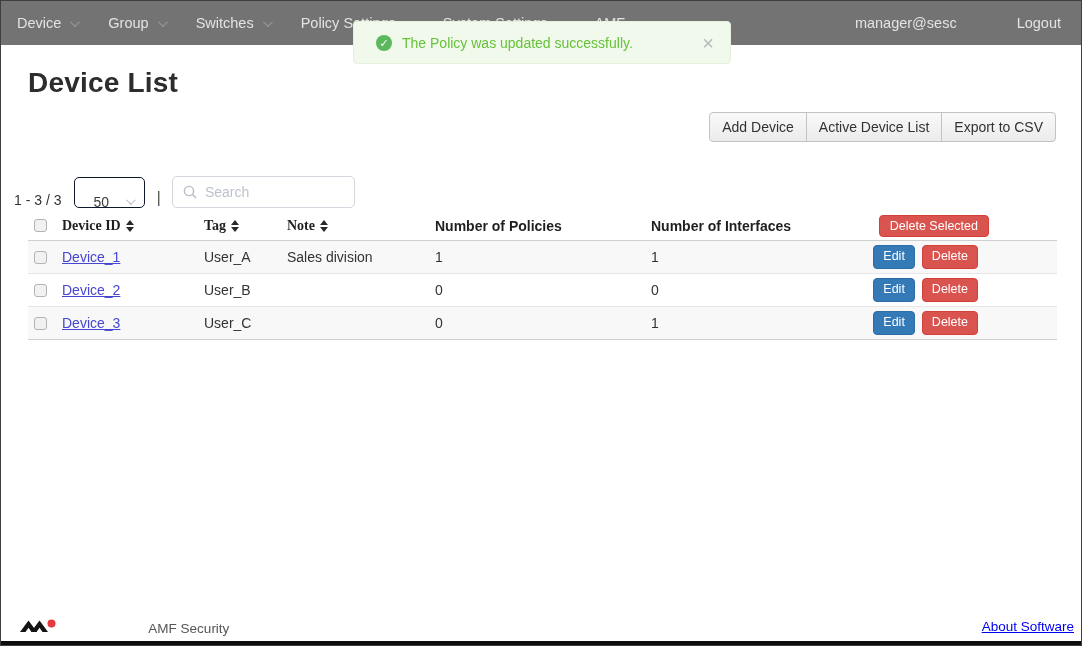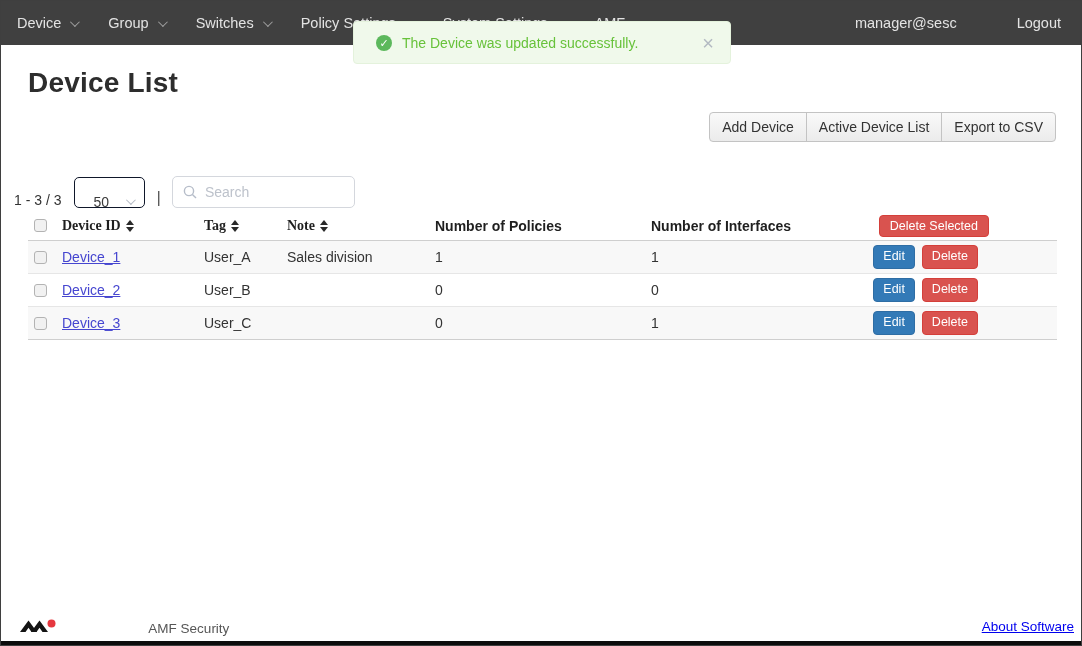--- a/index.html
+++ b/index.html
@@ -13,21 +13,21 @@
     width: 1082px; height: 646px;
     background: #fff;
     border: 1px solid #3f3f3f;
     overflow: hidden;
     margin: 0 auto;
   }
 
   
   .navbar {
     position: absolute; top: 0; left: 0; right: 0; height: 44px;
-    background: #404040;
+    background: #737373;
     display: flex; align-items: center; justify-content: space-between;
     padding: 0 20px 0 16px;
     z-index: 5;
   }
   .nav-left, .nav-right { display: flex; align-items: center; }
   .nav-item {
     display: flex; align-items: center;
     color: #e3e3e3; font-size: 14.5px;
     margin-right: 31px; cursor: pointer; white-space: nowrap;
   }
@@ -196,21 +196,21 @@
     <div class="nav-right">
       <span class="nav-user">manager@sesc</span>
       <div class="nav-item">
         <span>Logout</span>
       </div>
     </div>
   </nav>
 
   <div class="toast">
     <span class="toast-check">✓</span>
-    <span class="toast-msg">The Device was updated successfully.</span>
+    <span class="toast-msg">The Policy was updated successfully.</span>
     <span class="toast-close">×</span>
   </div>
 
   <h1 class="page-title">Device List</h1>
 
   <div class="btn-group">
     <button class="btn">Add Device</button>
     <button class="btn">Active Device List</button>
     <button class="btn">Export to CSV</button>
   </div>

